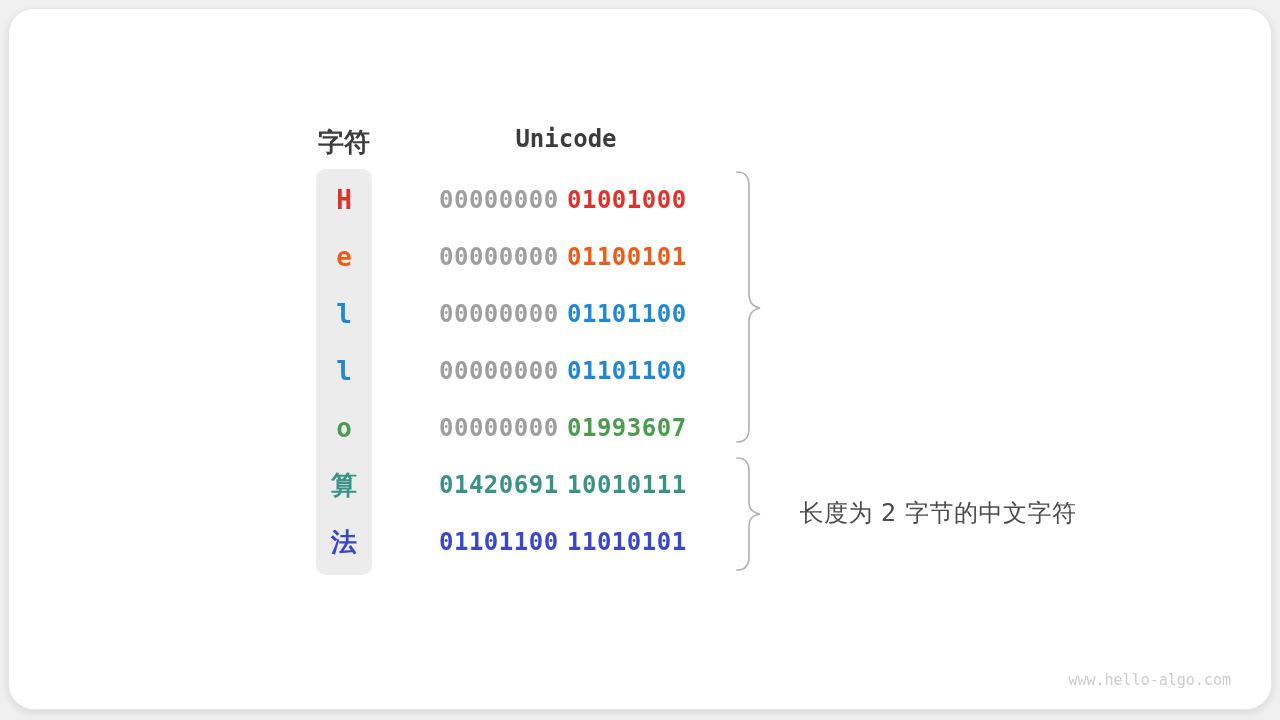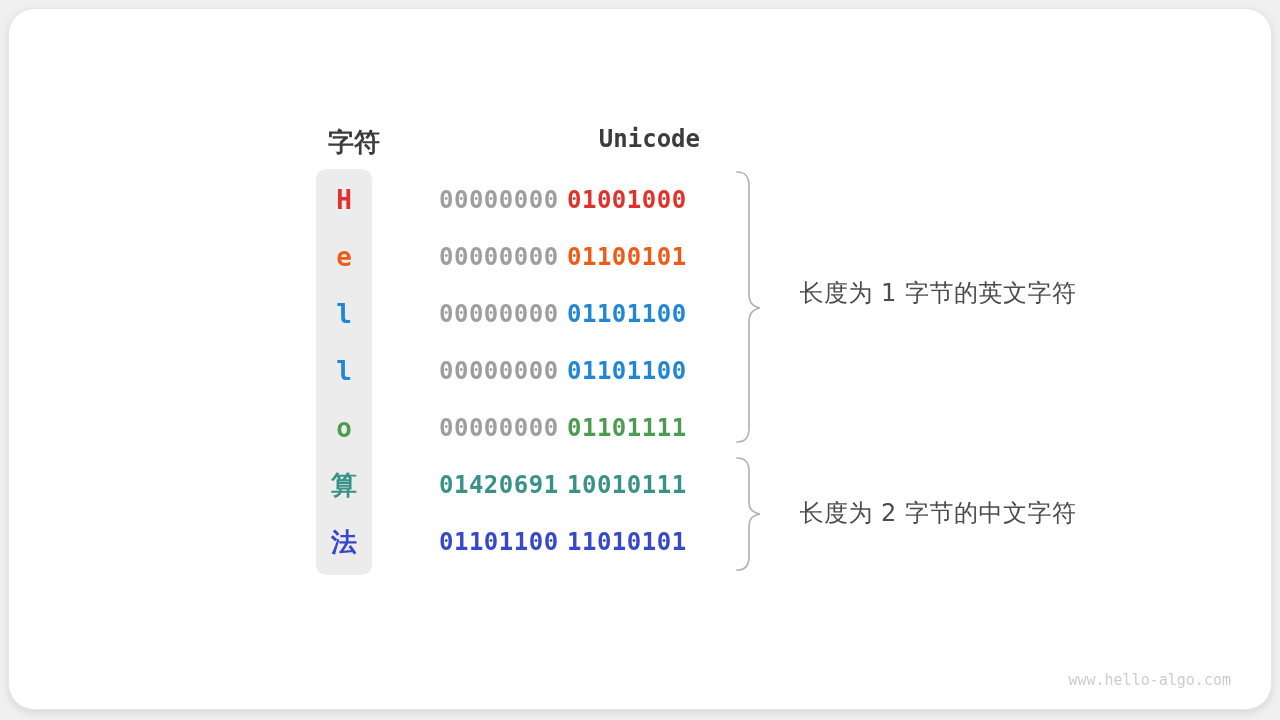--- a/index.html
+++ b/index.html
@@ -16,21 +16,21 @@
     background:#ffffff;
     border:1px solid #e6e6e6;
     border-radius:26px;
     box-shadow:0 3px 8px rgba(0,0,0,0.10);
   }
   .col-header{
     position:absolute;
     font-weight:bold;
     font-size:26px;
     top:116px;
-    text-align:right;
+    text-align:center;
   }
   .col-header.char{left:299px;width:72px;}
   .col-header.unicode{
     left:423px;width:268px;
     font-family:"DejaVu Sans Mono",monospace;
     font-size:24px;
   }
   .char-column-bg{
     position:absolute;
     left:307px;top:160px;
@@ -113,21 +113,21 @@
     <span class="byte b2" style="color: rgb(31, 135, 212);">01101100</span>
   </div>
   <div class="row" style="top:333px">
     <span class="cell-char" style="color: rgb(31, 135, 212);">l</span>
     <span class="byte b1" style="color: rgb(158, 158, 158);">00000000</span>
     <span class="byte b2" style="color: rgb(31, 135, 212);">01101100</span>
   </div>
   <div class="row" style="top:390px">
     <span class="cell-char" style="color: rgb(76, 155, 79);">o</span>
     <span class="byte b1" style="color: rgb(158, 158, 158);">00000000</span>
-    <span class="byte b2" style="color: rgb(76, 155, 79);">01101111</span>
+    <span class="byte b2" style="color: rgb(76, 155, 79);">01993607</span>
   </div>
   <div class="row" style="top:447px">
     <span class="cell-char" style="color: rgb(57, 146, 135);">算</span>
     <span class="byte b1" style="color: rgb(57, 146, 135);">01420691</span>
     <span class="byte b2" style="color: rgb(57, 146, 135); text-align: right;">10010111</span>
   </div>
   <div class="row" style="top:504px">
     <span class="cell-char" style="color: rgb(56, 71, 203);">法</span>
     <span class="byte b1" style="color: rgb(56, 71, 203);">01101100</span>
     <span class="byte b2" style="color: rgb(56, 71, 203);">11010101</span>
@@ -135,21 +135,20 @@
 
   <svg class="brace" style="top:160px" width="32" height="276" viewBox="0 0 32 276">
     <path d="M4,3 C13,3 16,8 16,17 L16,124 C16,132 18,137 27,139 C18,141 16,146 16,154 L16,259 C16,268 13,273 4,273" fill="none" stroke="#b3b3b3" stroke-width="1.7" stroke-linecap="round"></path>
   </svg>
 
   <svg class="brace" style="top:446px" width="32" height="118" viewBox="0 0 32 118">
     <path d="M4,3 C13,3 16,8 16,16 L16,47 C16,53 18,57 27,59 C18,61 16,65 16,71 L16,102 C16,110 13,115 4,115" fill="none" stroke="#b3b3b3" stroke-width="1.7" stroke-linecap="round"></path>
   </svg>
 
   <div class="note" style="top:268px">
-    <span style="color: rgb(75, 75, 75);">长度为 1 字节的英文字符</span>
   </div>
 
   <div class="note" style="top:488px">
     <span style="color: rgb(75, 75, 75);">长度为 2 字节的中文字符</span>
   </div>
 
   <div class="watermark" style="color: rgb(205, 205, 205);">www.hello-algo.com</div>
 
 </div>
 

